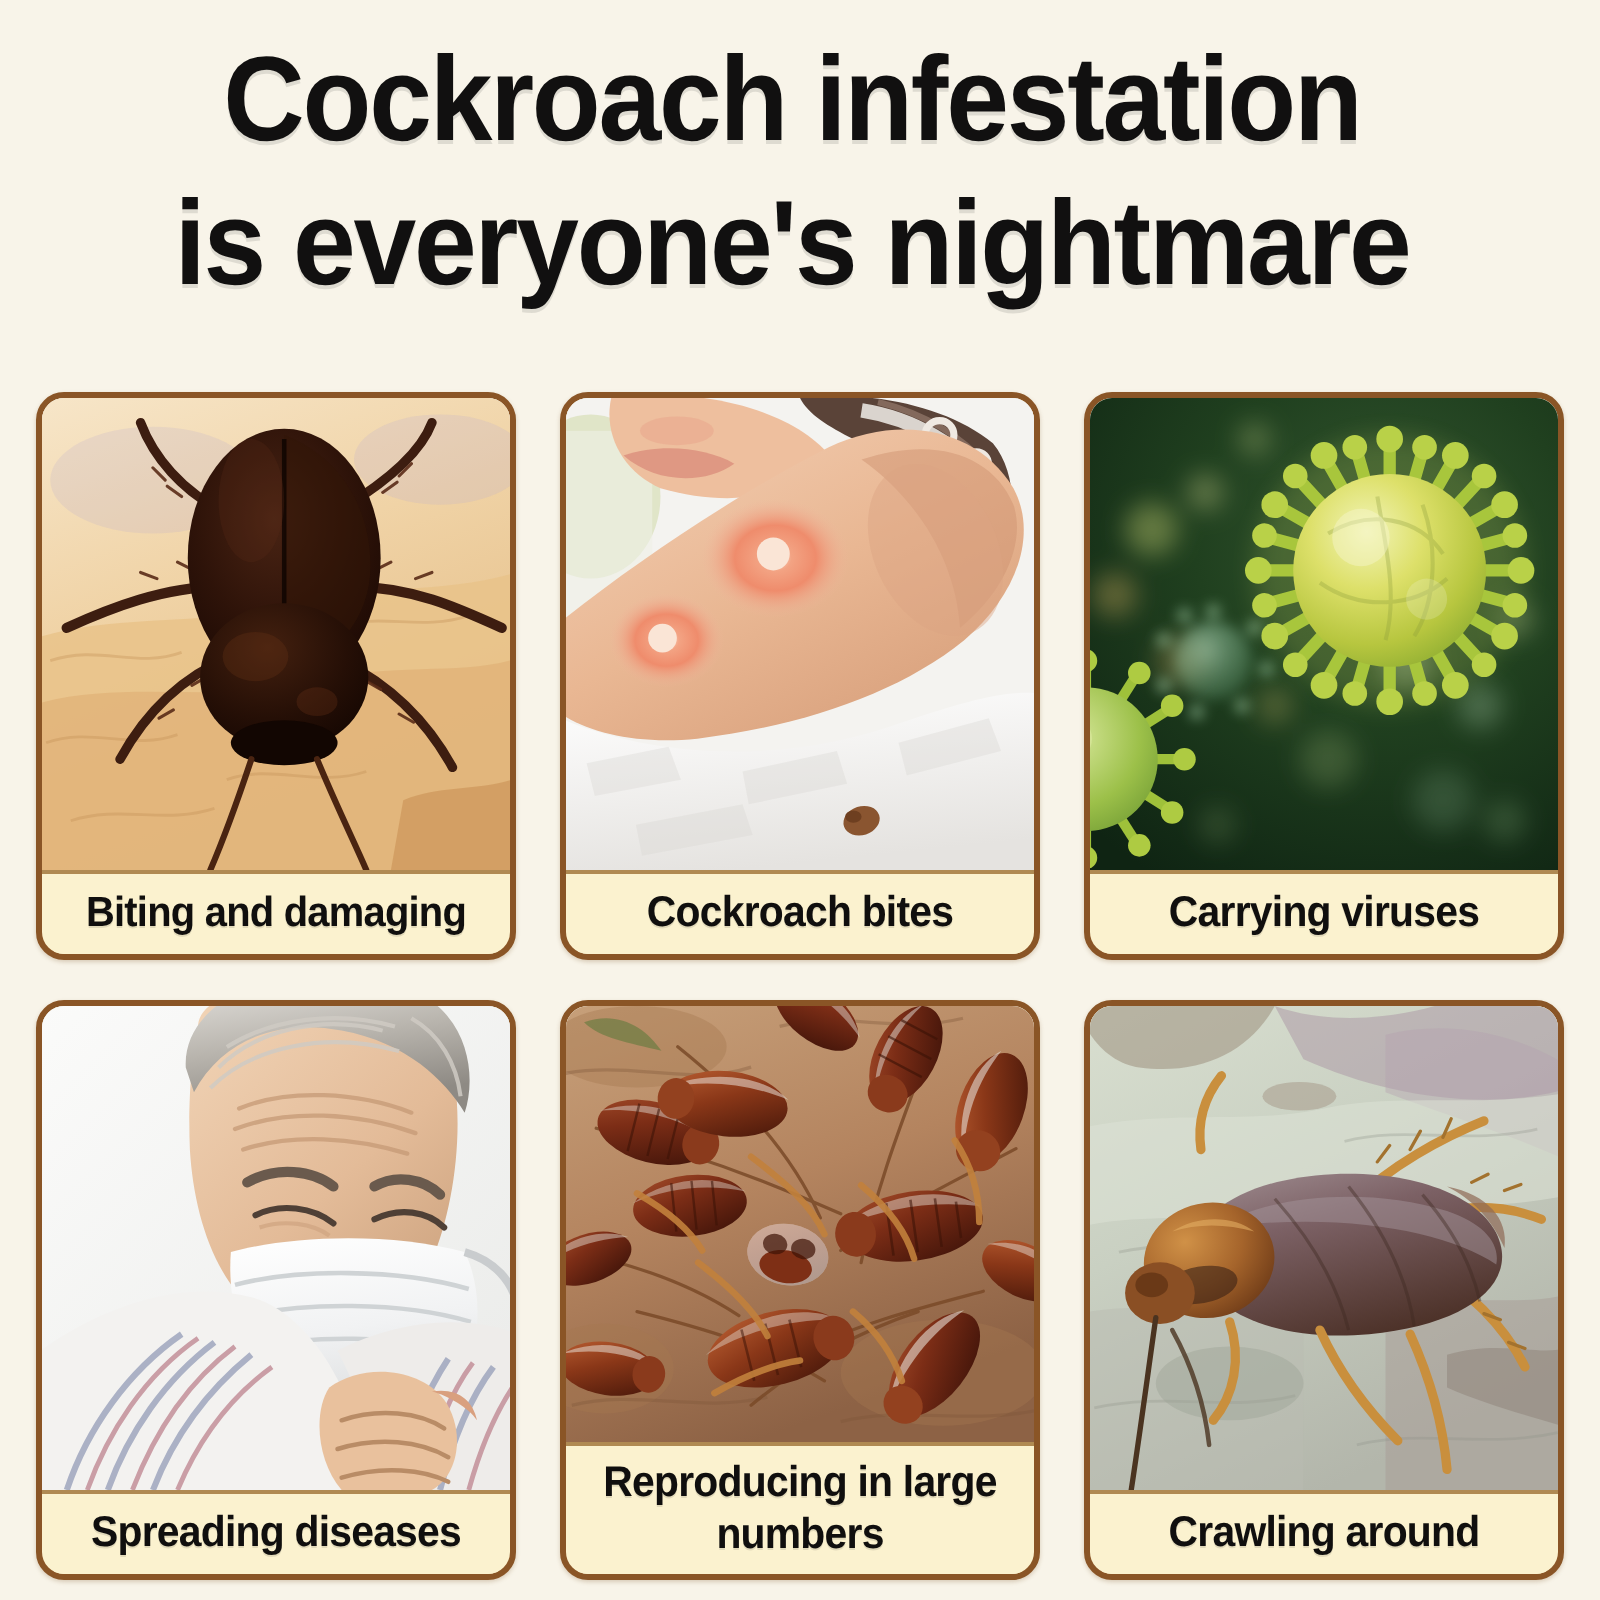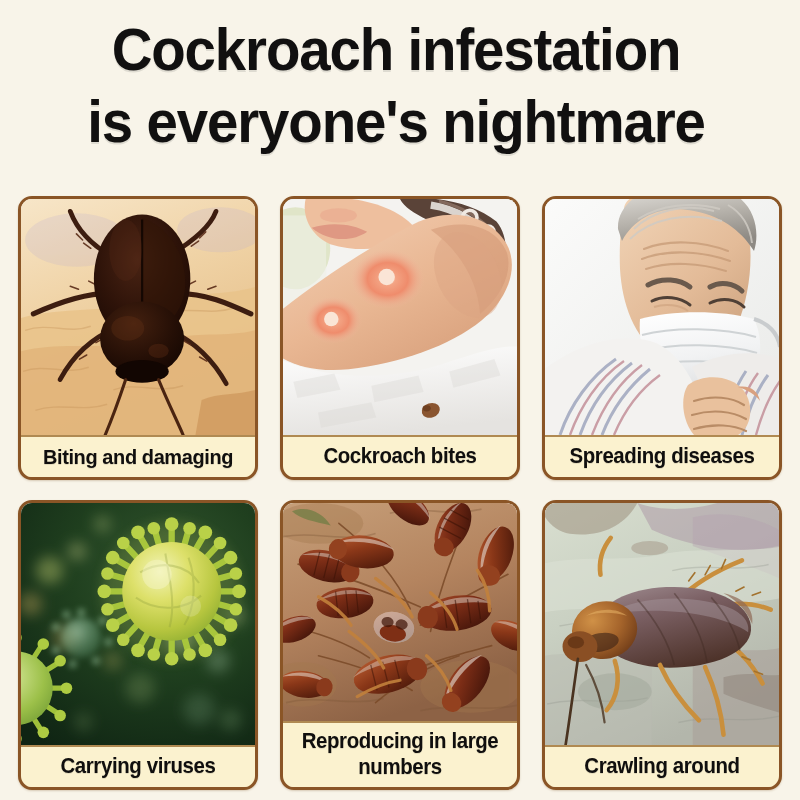--- a/index.html
+++ b/index.html
@@ -215,113 +215,20 @@
 
           <ellipse cx="150" cy="206" rx="9" ry="7" fill="#8a5530" transform="rotate(-18 150 206)"></ellipse>
           <ellipse cx="146" cy="204" rx="4" ry="3" fill="#6e3f20"></ellipse>
         </svg>
       </div>
       <div class="caption">Cockroach bites</div>
     </div>
 
     <div class="card">
       <div class="photo">
-        <svg viewBox="0 0 240 236" preserveAspectRatio="xMidYMid slice">
-          <defs>
-            <linearGradient id="bgWhite" x1="0" y1="0" x2="1" y2="1">
-              <stop offset="0%" stop-color="#fbfbfa"></stop>
-              <stop offset="100%" stop-color="#e9eae8"></stop>
-            </linearGradient>
-            <linearGradient id="faceG" x1="0.2" y1="0" x2="0.9" y2="1">
-              <stop offset="0%" stop-color="#f0d2b4"></stop>
-              <stop offset="55%" stop-color="#e3bb98"></stop>
-              <stop offset="100%" stop-color="#caa07c"></stop>
-            </linearGradient>
-            <linearGradient id="maskG" x1="0" y1="0" x2="0.2" y2="1">
-              <stop offset="0%" stop-color="#ffffff"></stop>
-              <stop offset="55%" stop-color="#f1f2f3"></stop>
-              <stop offset="100%" stop-color="#dcdedf"></stop>
-            </linearGradient>
-            <linearGradient id="hairG" x1="0" y1="0" x2="0.3" y2="1">
-              <stop offset="0%" stop-color="#e8e6e2"></stop>
-              <stop offset="55%" stop-color="#b9b5ae"></stop>
-              <stop offset="100%" stop-color="#8e8a84"></stop>
-            </linearGradient>
-          </defs>
-          <rect width="240" height="236" fill="url(#bgWhite)"></rect>
-
-          <path d="M82,10 C82,-18 190,-22 202,14 C214,48 208,96 196,124 C182,156 146,168 118,154
-                   C92,140 80,104 78,70 C77,46 79,24 82,10 Z" fill="url(#faceG)"></path>
-
-          <path d="M76,30 C74,-8 136,-28 186,-8 C214,4 218,34 212,52 C202,36 184,18 152,12
-                   C122,6 94,16 80,42 Z" fill="url(#hairG)"></path>
-          <g stroke="#cfcbc4" stroke-width="2" fill="none" opacity="0.85">
-            <path d="M92,30 C110,12 142,4 172,12"></path>
-            <path d="M88,40 C108,20 144,12 180,22"></path>
-            <path d="M96,20 C118,6 150,2 178,10"></path>
-            <path d="M186,6 C200,14 208,28 210,44"></path>
-          </g>
-
-          <g stroke="#c69a76" stroke-width="2.1" fill="none" opacity="0.75" stroke-linecap="round">
-            <path d="M102,50 C126,40 160,42 186,52"></path>
-            <path d="M100,60 C126,50 160,52 188,62"></path>
-            <path d="M104,70 C128,62 158,64 184,72"></path>
-          </g>
-
-          <path d="M106,86 C120,78 138,80 148,88" stroke="#6a5a4d" stroke-width="5" fill="none" stroke-linecap="round"></path>
-          <path d="M168,88 C178,82 192,84 200,92" stroke="#6a5a4d" stroke-width="5" fill="none" stroke-linecap="round"></path>
-
-          <path d="M110,102 C122,96 138,98 148,106" stroke="#4f4036" stroke-width="3" fill="none" stroke-linecap="round"></path>
-          <path d="M168,104 C180,98 194,100 202,108" stroke="#4f4036" stroke-width="3" fill="none" stroke-linecap="round"></path>
-          <path d="M112,108 C124,104 138,106 146,112" stroke="#d3a885" stroke-width="2" fill="none" opacity="0.9"></path>
-
-          <path d="M98,120 C126,112 176,110 212,120 C222,140 220,172 206,190
-                   C184,210 142,210 120,190 C104,174 96,144 98,120 Z" fill="url(#maskG)"></path>
-          <g stroke="#cfd3d5" stroke-width="2.2" fill="none">
-            <path d="M100,136 C130,128 180,128 214,138"></path>
-            <path d="M101,152 C132,144 182,144 215,154"></path>
-            <path d="M104,168 C134,160 182,160 212,170"></path>
-          </g>
-          <path d="M212,120 C226,124 236,134 238,148" stroke="#c9ccce" stroke-width="4" fill="none"></path>
-          <path d="M206,190 C216,196 224,200 236,200" stroke="#dfe1e2" stroke-width="4" fill="none"></path>
-
-          <path d="M-10,180 C24,150 70,132 108,142 C124,146 140,162 150,182
-                   C160,204 170,222 186,236 L-10,236 Z" fill="#f3f2f0"></path>
-          <path d="M150,168 C186,150 224,150 250,166 L250,236 L176,236 C170,212 160,188 150,168 Z" fill="#eeecea"></path>
-          <g opacity="0.8">
-            <g stroke="#9aa2bb" stroke-width="3" fill="none">
-              <path d="M18,236 C28,206 48,178 74,160"></path>
-              <path d="M38,236 C48,208 66,182 90,164"></path>
-              <path d="M60,236 C70,210 86,188 108,170"></path>
-              <path d="M178,236 C184,212 192,190 204,172"></path>
-              <path d="M200,236 C206,212 214,192 226,176"></path>
-            </g>
-            <g stroke="#c08a94" stroke-width="2.4" fill="none">
-              <path d="M28,236 C38,208 56,180 82,162"></path>
-              <path d="M50,236 C60,210 76,184 100,166"></path>
-              <path d="M72,236 C82,212 96,192 118,176"></path>
-              <path d="M190,236 C196,212 204,190 216,174"></path>
-              <path d="M214,236 C220,214 228,196 238,182"></path>
-            </g>
-          </g>
-
-          <path d="M146,186 C162,174 190,176 202,192 C212,206 210,228 196,236 L152,236 C140,222 138,198 146,186 Z" fill="#e9c19d"></path>
-          <g stroke="#b98c66" stroke-width="2.2" fill="none" stroke-linecap="round">
-            <path d="M152,202 C170,196 190,198 202,206"></path>
-            <path d="M150,216 C170,210 190,212 204,220"></path>
-            <path d="M152,230 C172,224 192,226 204,232"></path>
-          </g>
-          <path d="M196,188 C208,186 216,192 218,202 C214,196 204,190 196,188 Z" fill="#d9a07f"></path>
-        </svg>
-      </div>
-      <div class="caption">Spreading diseases</div>
-    </div>
-
-    <div class="card">
-      <div class="photo">
         <svg viewBox="0 0 240 230" preserveAspectRatio="xMidYMid slice">
           <defs>
             <radialGradient id="bgGreen" cx="0.62" cy="0.3" r="0.85">
               <stop offset="0%" stop-color="#33562f"></stop>
               <stop offset="45%" stop-color="#20401f"></stop>
               <stop offset="100%" stop-color="#0f2413"></stop>
             </radialGradient>
             <radialGradient id="virusBig" cx="0.38" cy="0.3" r="0.78">
               <stop offset="0%" stop-color="#f2f4b8"></stop>
               <stop offset="38%" stop-color="#dde06a"></stop>
@@ -470,20 +377,113 @@
             <circle r="35" fill="url(#virusSm)"></circle>
             <circle cx="-8" cy="-10" r="11" fill="#e8efb0" opacity="0.4"></circle>
           </g>
         </svg>
       </div>
       <div class="caption">Carrying viruses</div>
     </div>
 
     <div class="card">
       <div class="photo">
+        <svg viewBox="0 0 240 236" preserveAspectRatio="xMidYMid slice">
+          <defs>
+            <linearGradient id="bgWhite" x1="0" y1="0" x2="1" y2="1">
+              <stop offset="0%" stop-color="#fbfbfa"></stop>
+              <stop offset="100%" stop-color="#e9eae8"></stop>
+            </linearGradient>
+            <linearGradient id="faceG" x1="0.2" y1="0" x2="0.9" y2="1">
+              <stop offset="0%" stop-color="#f0d2b4"></stop>
+              <stop offset="55%" stop-color="#e3bb98"></stop>
+              <stop offset="100%" stop-color="#caa07c"></stop>
+            </linearGradient>
+            <linearGradient id="maskG" x1="0" y1="0" x2="0.2" y2="1">
+              <stop offset="0%" stop-color="#ffffff"></stop>
+              <stop offset="55%" stop-color="#f1f2f3"></stop>
+              <stop offset="100%" stop-color="#dcdedf"></stop>
+            </linearGradient>
+            <linearGradient id="hairG" x1="0" y1="0" x2="0.3" y2="1">
+              <stop offset="0%" stop-color="#e8e6e2"></stop>
+              <stop offset="55%" stop-color="#b9b5ae"></stop>
+              <stop offset="100%" stop-color="#8e8a84"></stop>
+            </linearGradient>
+          </defs>
+          <rect width="240" height="236" fill="url(#bgWhite)"></rect>
+
+          <path d="M82,10 C82,-18 190,-22 202,14 C214,48 208,96 196,124 C182,156 146,168 118,154
+                   C92,140 80,104 78,70 C77,46 79,24 82,10 Z" fill="url(#faceG)"></path>
+
+          <path d="M76,30 C74,-8 136,-28 186,-8 C214,4 218,34 212,52 C202,36 184,18 152,12
+                   C122,6 94,16 80,42 Z" fill="url(#hairG)"></path>
+          <g stroke="#cfcbc4" stroke-width="2" fill="none" opacity="0.85">
+            <path d="M92,30 C110,12 142,4 172,12"></path>
+            <path d="M88,40 C108,20 144,12 180,22"></path>
+            <path d="M96,20 C118,6 150,2 178,10"></path>
+            <path d="M186,6 C200,14 208,28 210,44"></path>
+          </g>
+
+          <g stroke="#c69a76" stroke-width="2.1" fill="none" opacity="0.75" stroke-linecap="round">
+            <path d="M102,50 C126,40 160,42 186,52"></path>
+            <path d="M100,60 C126,50 160,52 188,62"></path>
+            <path d="M104,70 C128,62 158,64 184,72"></path>
+          </g>
+
+          <path d="M106,86 C120,78 138,80 148,88" stroke="#6a5a4d" stroke-width="5" fill="none" stroke-linecap="round"></path>
+          <path d="M168,88 C178,82 192,84 200,92" stroke="#6a5a4d" stroke-width="5" fill="none" stroke-linecap="round"></path>
+
+          <path d="M110,102 C122,96 138,98 148,106" stroke="#4f4036" stroke-width="3" fill="none" stroke-linecap="round"></path>
+          <path d="M168,104 C180,98 194,100 202,108" stroke="#4f4036" stroke-width="3" fill="none" stroke-linecap="round"></path>
+          <path d="M112,108 C124,104 138,106 146,112" stroke="#d3a885" stroke-width="2" fill="none" opacity="0.9"></path>
+
+          <path d="M98,120 C126,112 176,110 212,120 C222,140 220,172 206,190
+                   C184,210 142,210 120,190 C104,174 96,144 98,120 Z" fill="url(#maskG)"></path>
+          <g stroke="#cfd3d5" stroke-width="2.2" fill="none">
+            <path d="M100,136 C130,128 180,128 214,138"></path>
+            <path d="M101,152 C132,144 182,144 215,154"></path>
+            <path d="M104,168 C134,160 182,160 212,170"></path>
+          </g>
+          <path d="M212,120 C226,124 236,134 238,148" stroke="#c9ccce" stroke-width="4" fill="none"></path>
+          <path d="M206,190 C216,196 224,200 236,200" stroke="#dfe1e2" stroke-width="4" fill="none"></path>
+
+          <path d="M-10,180 C24,150 70,132 108,142 C124,146 140,162 150,182
+                   C160,204 170,222 186,236 L-10,236 Z" fill="#f3f2f0"></path>
+          <path d="M150,168 C186,150 224,150 250,166 L250,236 L176,236 C170,212 160,188 150,168 Z" fill="#eeecea"></path>
+          <g opacity="0.8">
+            <g stroke="#9aa2bb" stroke-width="3" fill="none">
+              <path d="M18,236 C28,206 48,178 74,160"></path>
+              <path d="M38,236 C48,208 66,182 90,164"></path>
+              <path d="M60,236 C70,210 86,188 108,170"></path>
+              <path d="M178,236 C184,212 192,190 204,172"></path>
+              <path d="M200,236 C206,212 214,192 226,176"></path>
+            </g>
+            <g stroke="#c08a94" stroke-width="2.4" fill="none">
+              <path d="M28,236 C38,208 56,180 82,162"></path>
+              <path d="M50,236 C60,210 76,184 100,166"></path>
+              <path d="M72,236 C82,212 96,192 118,176"></path>
+              <path d="M190,236 C196,212 204,190 216,174"></path>
+              <path d="M214,236 C220,214 228,196 238,182"></path>
+            </g>
+          </g>
+
+          <path d="M146,186 C162,174 190,176 202,192 C212,206 210,228 196,236 L152,236 C140,222 138,198 146,186 Z" fill="#e9c19d"></path>
+          <g stroke="#b98c66" stroke-width="2.2" fill="none" stroke-linecap="round">
+            <path d="M152,202 C170,196 190,198 202,206"></path>
+            <path d="M150,216 C170,210 190,212 204,220"></path>
+            <path d="M152,230 C172,224 192,226 204,232"></path>
+          </g>
+          <path d="M196,188 C208,186 216,192 218,202 C214,196 204,190 196,188 Z" fill="#d9a07f"></path>
+        </svg>
+      </div>
+      <div class="caption">Spreading diseases</div>
+    </div>
+
+    <div class="card">
+      <div class="photo">
         <svg viewBox="0 0 240 214" preserveAspectRatio="xMidYMid slice">
           <defs>
             <linearGradient id="groundG" x1="0" y1="0" x2="0.4" y2="1">
               <stop offset="0%" stop-color="#c7a07a"></stop>
               <stop offset="50%" stop-color="#b4845f"></stop>
               <stop offset="100%" stop-color="#8d6245"></stop>
             </linearGradient>
             <linearGradient id="rbody" x1="0.1" y1="0" x2="0.8" y2="1">
               <stop offset="0%" stop-color="#a14a28"></stop>
               <stop offset="40%" stop-color="#7c2d16"></stop>

